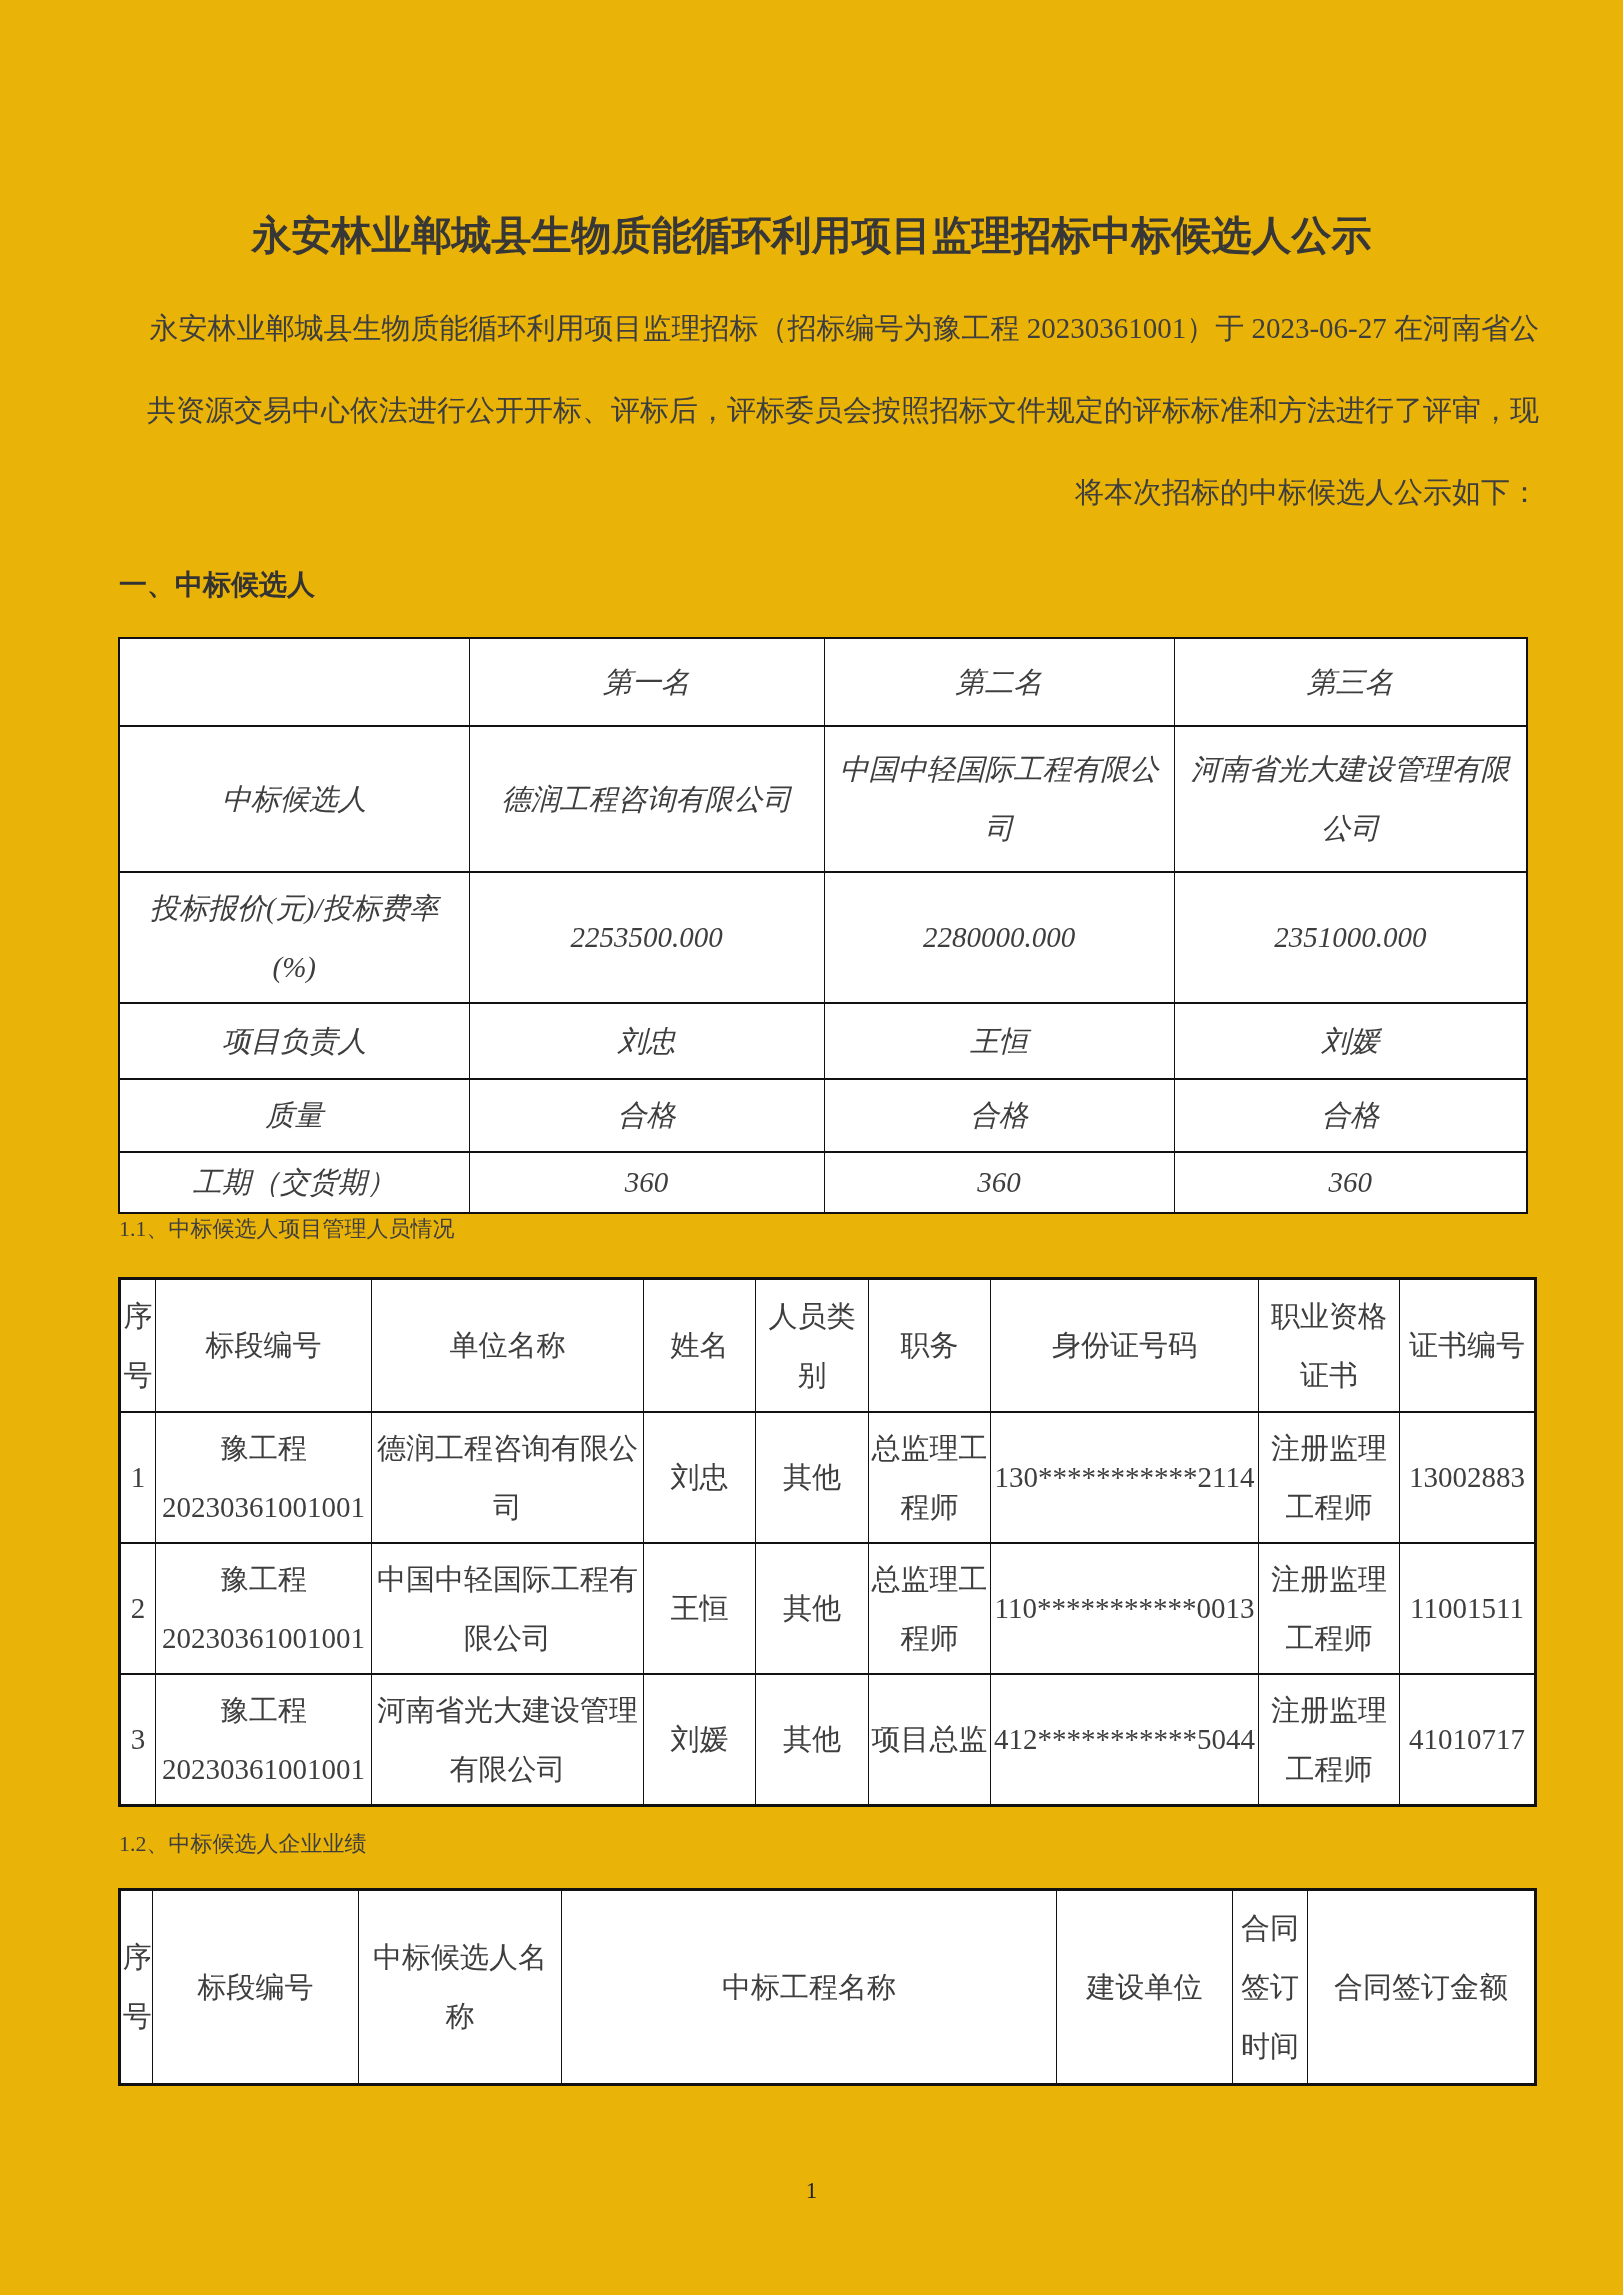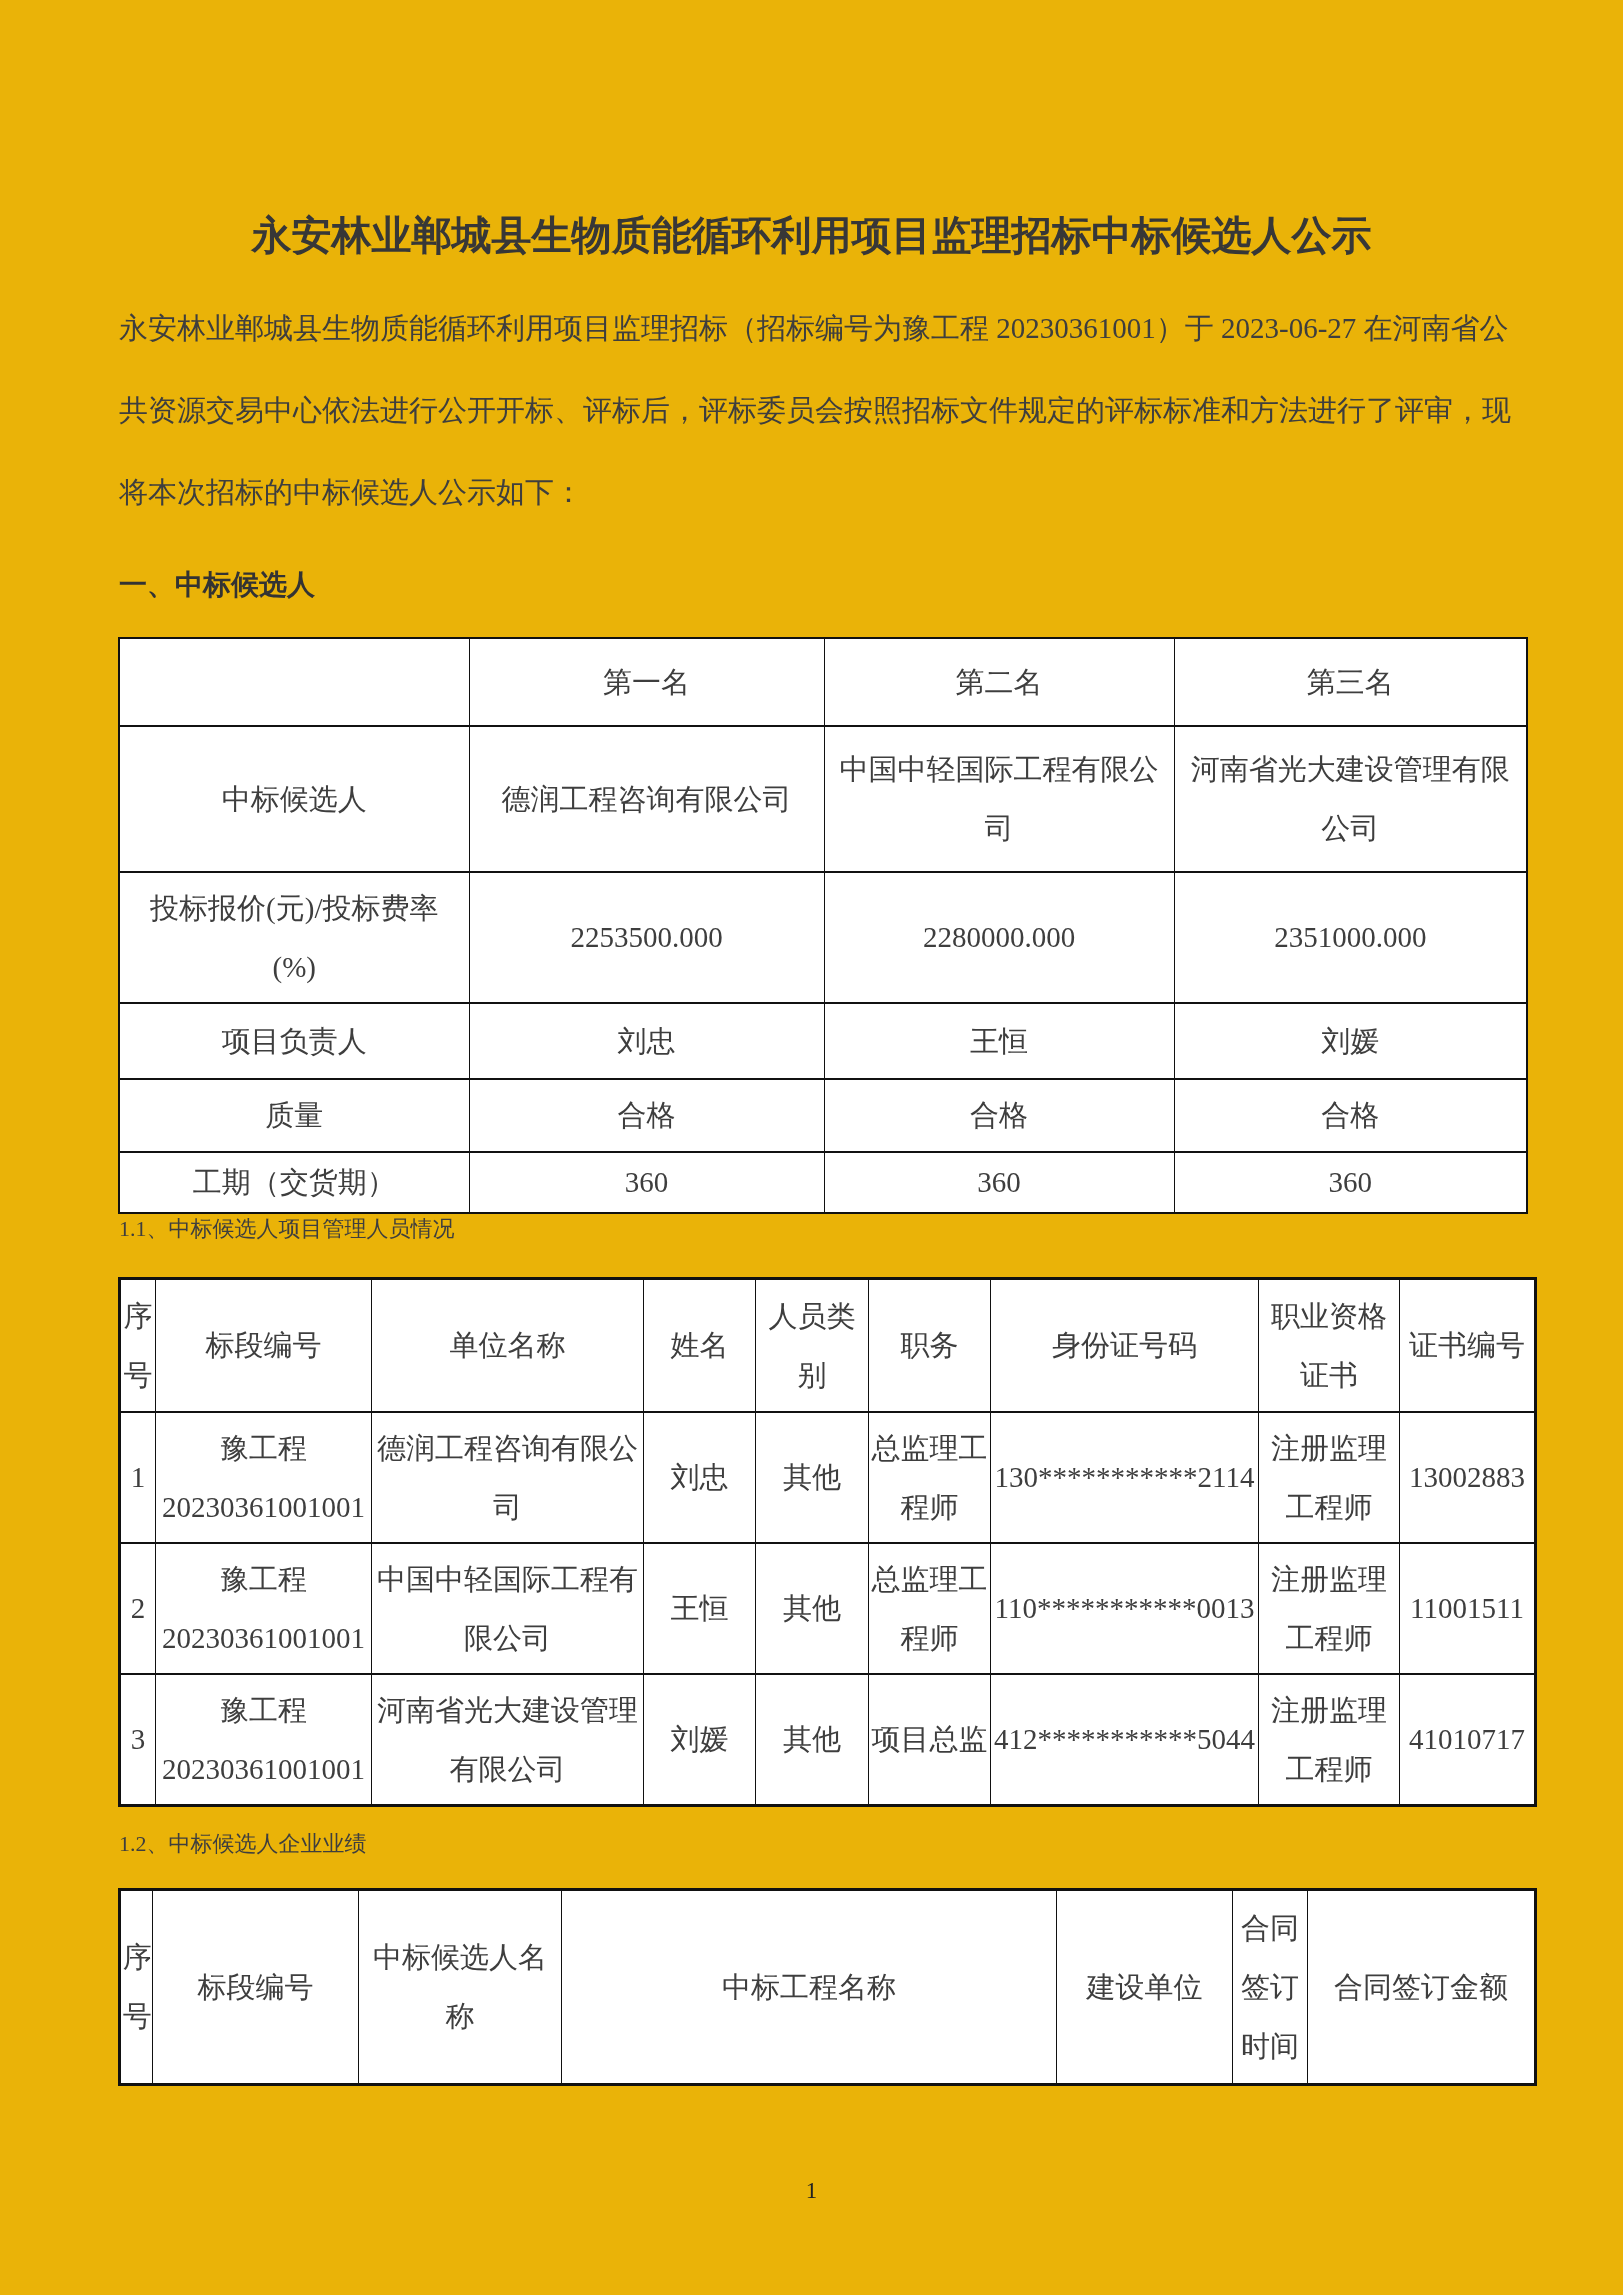--- a/index.html
+++ b/index.html
@@ -39,20 +39,21 @@
     top: 287px;
     left: 119px;
     width: 1420px;
   }
   .intro .line {
     height: 82px;
     line-height: 82px;
     font-size: 29px;
     white-space: pre;
     color: #3e3e3e;
+    text-align: right;
   }
   .h-sec {
     position: absolute;
     top: 555px;
     left: 119px;
     height: 59px;
     line-height: 59px;
     font-size: 28px;
     font-weight: 700;
     color: #333333;
@@ -83,21 +84,21 @@
     border-bottom-width: 2.5px;
     padding: 0 1.7px;
     text-align: center;
     vertical-align: middle;
     font-size: 29px;
     line-height: 59px;
     color: #3e3e3e;
     white-space: pre;
     overflow: visible;
   }
-  table.t1 { top: 637px; left: 118px; width: 1409px; border: 2.5px solid #111111; }
+  table.t1 { top: 637px; left: 118px; width: 1409px; border: 2.5px solid #111111; font-style: italic; }
   table.t2 { top: 1277px; left: 118px; width: 1417px; border: 3.4px solid #111111; }
   table.t3 { top: 1888px; left: 118px; width: 1417px; border: 3.4px solid #111111; }
 
   table.t1 td.val { padding: 0 10px; }
   tr.h102 td { height: 86px; }
   tr.h170 td { height: 144px; }
   tr.h153 td { height: 129px; }
   tr.h88  td { height: 74px; }
   tr.h84  td { height: 71px; }
   tr.h70  td { height: 59px; }

